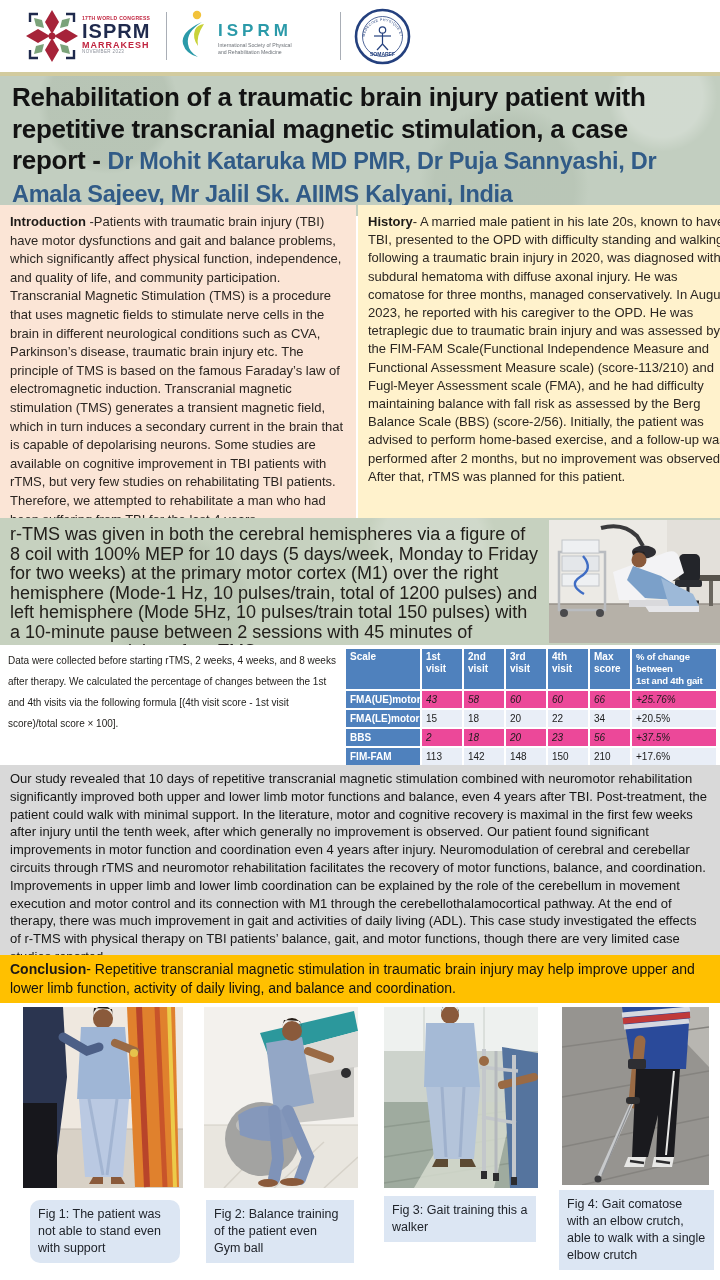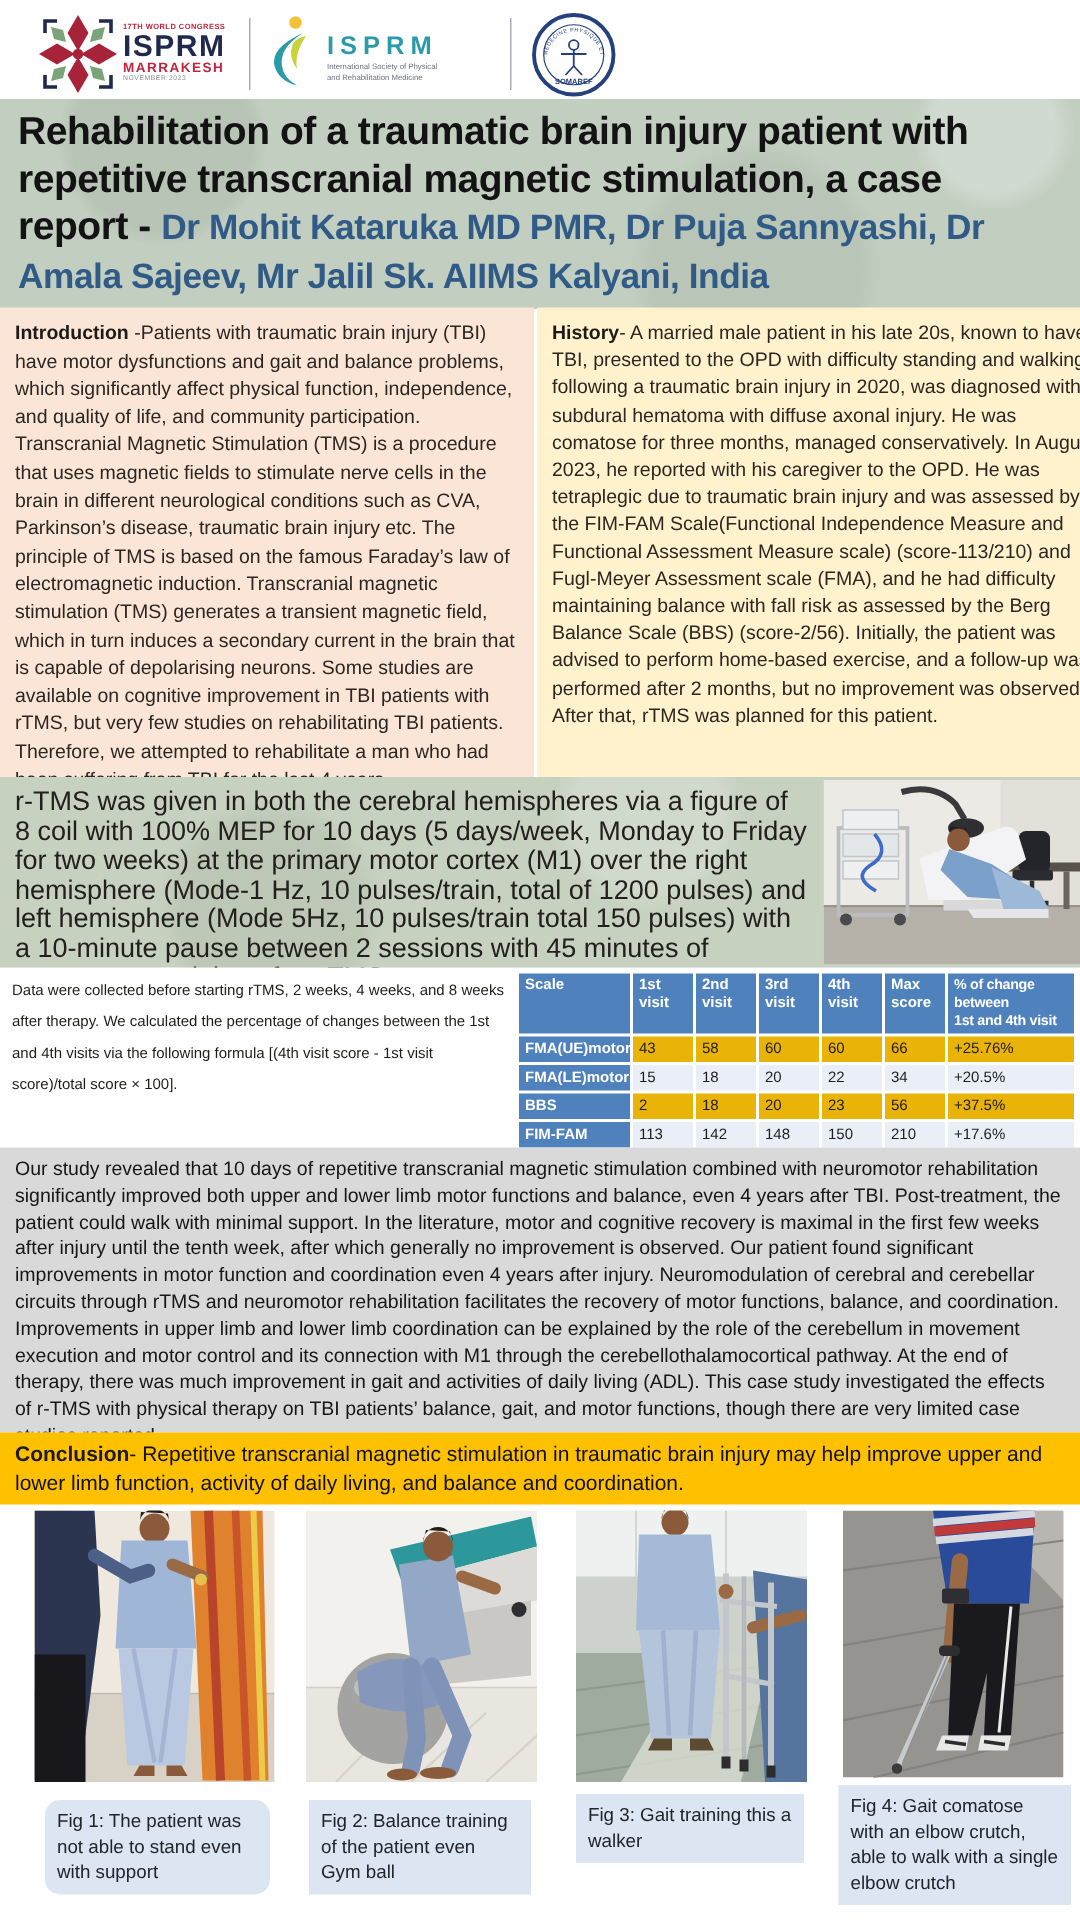--- a/index.html
+++ b/index.html
@@ -15,21 +15,21 @@
   .mk-congress{font-size:5px;color:#c0243f;font-weight:bold;letter-spacing:.3px;}
   .mk-org{font-size:20px;font-weight:bold;color:#1f2a4d;letter-spacing:1px;line-height:20px;}
   .mk-city{font-size:9px;font-weight:bold;color:#c0243f;letter-spacing:1px;}
   .mk-dates{font-size:4.5px;color:#8b8f99;letter-spacing:.4px;}
   .is-text{position:absolute;left:40px;top:14px;width:100px;line-height:1;}
   .is-org{font-size:17px;font-weight:bold;color:#2b9aa9;letter-spacing:4px;}
   .is-sub{font-size:5.2px;color:#6d7278;margin-top:3px;line-height:6.5px;}
 
   
   .gold-line{left:0;top:72px;width:720px;height:4px;background:#d2cb9e;}
-  .title-band{left:0;top:66px;width:720px;height:140px;background:#c2cec0;
+  .title-band{left:0;top:76px;width:720px;height:140px;background:#c2cec0;
      background-image:radial-gradient(circle at 15% 20%, rgba(122,140,118,.14) 0 60px, transparent 70px),
                       radial-gradient(circle at 70% 80%, rgba(122,140,118,.12) 0 70px, transparent 85px),
                       radial-gradient(circle at 92% 15%, rgba(255,255,255,.25) 0 40px, transparent 55px);
      padding:6px 12px 0 12px;box-sizing:border-box;overflow:hidden;}
   .title-band p{margin:0;font-size:26px;line-height:31.5px;font-weight:bold;color:#131313;letter-spacing:-0.3px;}
   .authors{color:#315b87;font-size:23.5px;}
 
   
   .intro-box{left:0;top:205px;width:356px;height:313px;background:#fbe5d6;padding:8px 10px;box-sizing:border-box;overflow:hidden;}
   .history-box{left:358px;top:205px;width:385px;height:313px;background:#fff2cc;padding:8px 10px;box-sizing:border-box;overflow:hidden;}
@@ -46,21 +46,21 @@
   .tms-photo{left:549px;top:520px;width:171px;height:123px;}
 
   
   .data-text{left:8px;top:650px;width:332px;font-size:10px;line-height:21px;color:#1f1d1a;}
   .rtable{position:absolute;left:344px;top:647px;width:374px;border-collapse:separate;border-spacing:2px;table-layout:fixed;}
   .rtable th{background:#4f81bd;color:#fff;font-size:10px;font-weight:bold;text-align:left;
              padding:2px 4px;vertical-align:top;line-height:12px;}
   .rtable th.pct{font-size:9.5px;letter-spacing:-0.2px;}
   .rtable td{font-size:10px;color:#1c1c1c;padding:2px 4px;line-height:13px;vertical-align:middle;}
   .rtable td.lbl{background:#4f81bd;color:#fff;font-weight:bold;}
-  .rtable tr.odd td:not(.lbl){background:#eab308;}
+  .rtable tr.odd td:not(.lbl){background:#ec4899;font-style:italic;}
   .rtable tr.even td:not(.lbl){background:#e9eef7;}
 
   
   .discussion{left:0;top:765px;width:720px;height:190px;background:#d9d9d9;padding:5px 10px;box-sizing:border-box;overflow:hidden;}
   .discussion .body-text{font-size:13px;line-height:17.8px;color:#161616;}
   .conclusion{left:0;top:955px;width:720px;height:48px;background:#ffc000;padding:5px 10px;box-sizing:border-box;overflow:hidden;}
   .conclusion .body-text{font-size:14px;line-height:19px;color:#101010;}
 
   
   .photo{position:absolute;top:1007px;}
@@ -223,21 +223,21 @@
         <th>
             <div>4th</div>
             <div>visit</div>
           </th>
         <th>
             <div>Max</div>
             <div>score</div>
           </th>
         <th class="pct">
             <div>% of change between</div>
-            <div>1st and 4th visit</div>
+            <div>1st and 4th gait</div>
           </th>
       </tr>
     </thead>
     <tbody>
       <tr class="odd">
         <td class="lbl">FMA(UE)motor</td>
         <td>43</td>
         <td>58</td>
         <td>60</td>
         <td>60</td>

